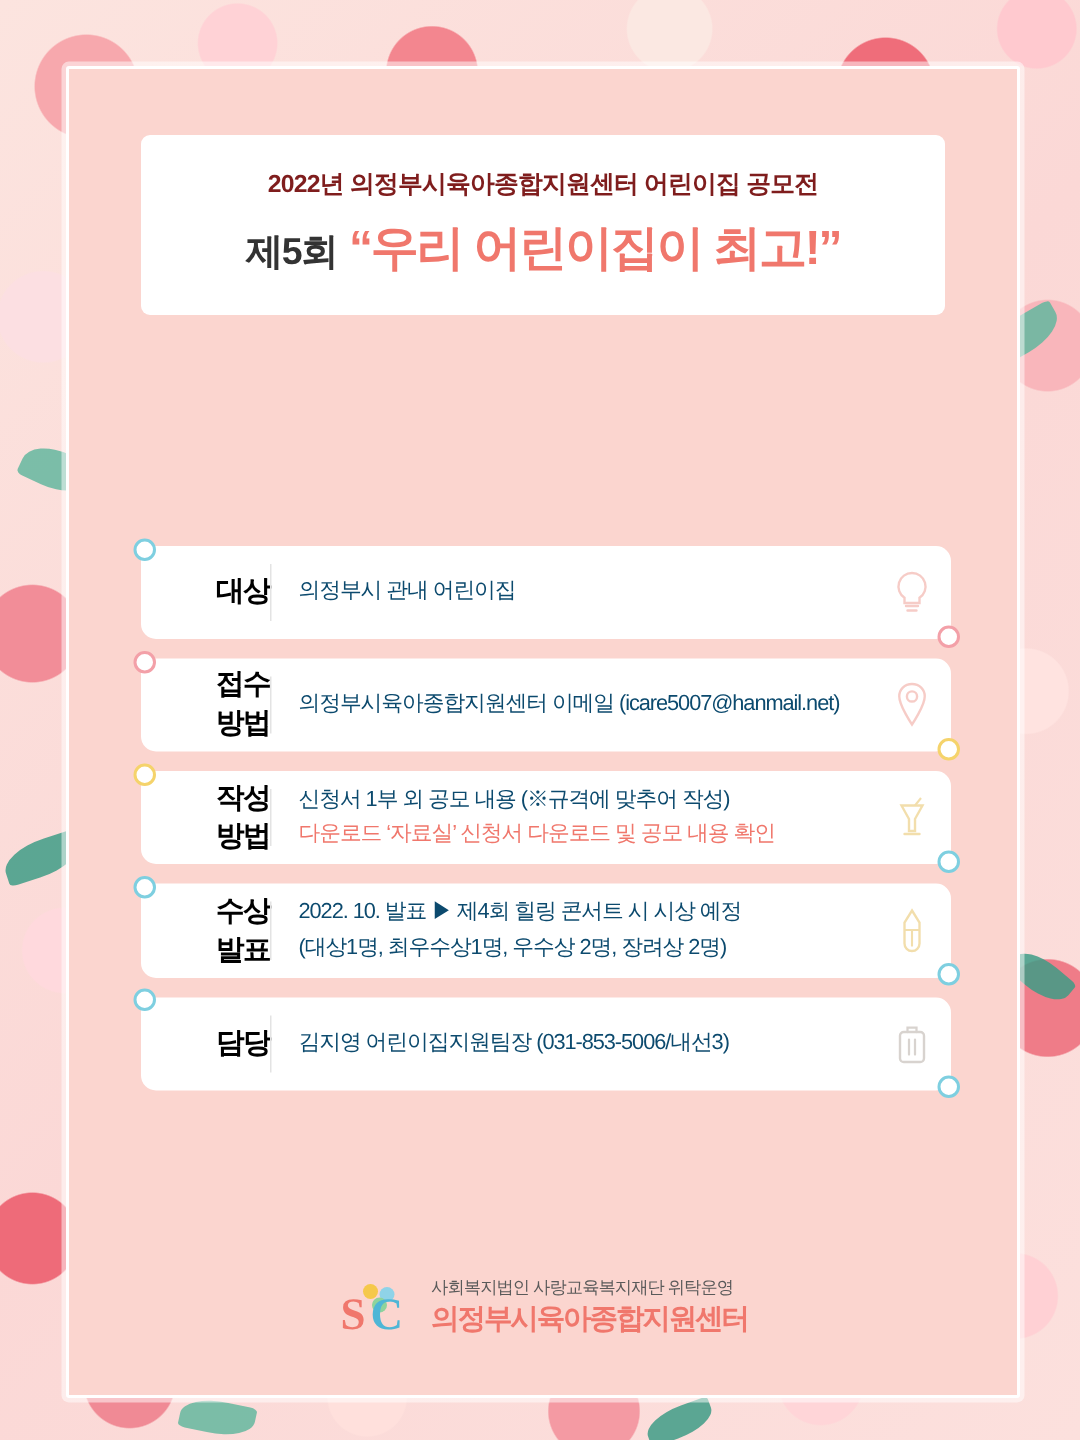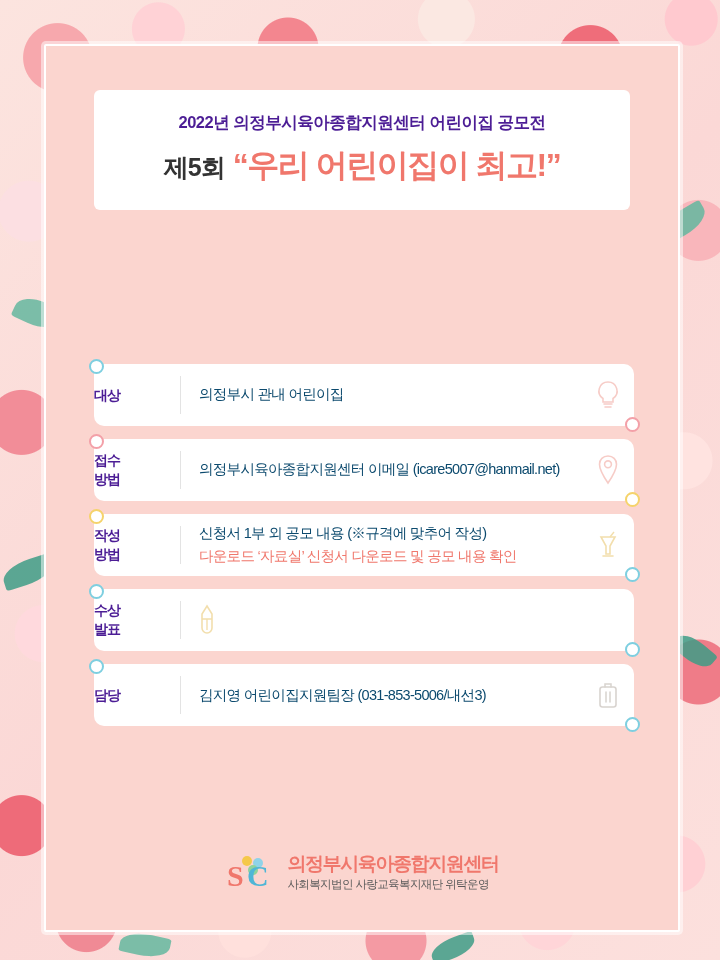--- a/index.html
+++ b/index.html
@@ -49,21 +49,21 @@
     box-shadow:0 0 0 3px rgba(255,255,255,.5);
   }
 
   
   #title-box{
     position:absolute;left:48px;top:44px;width:536px;height:120px;
     background:#ffffff;border-radius:6px;
     display:flex;flex-direction:column;align-items:center;justify-content:center;
   }
   #title-sub{
-    font-size:16.5px;color:#4c1d95;letter-spacing:-.5px;font-weight:bold;
+    font-size:16.5px;color:#7f1d1d;letter-spacing:-.5px;font-weight:bold;
     margin-bottom:10px;
   }
   #title-main{display:flex;align-items:baseline;justify-content:flex-end;}
   #title-ordinal{font-size:25px;color:#333;font-weight:bold;margin-right:8px;letter-spacing:-1px;}
   #title-name{font-size:32px;color:#f0776c;font-weight:bold;letter-spacing:-1.5px;}
 
   
   #theme-wrap{position:absolute;left:0;top:206px;width:632px;display:flex;justify-content:center;}
   #theme-banner{
     position:relative;background:#fdf1cd;padding:12px 34px;
@@ -72,21 +72,21 @@
   }
 
   
   #info-list{position:absolute;left:48px;top:318px;width:540px;}
   .row{
     position:relative;background:#ffffff;border-radius:10px;
     display:flex;align-items:center;margin-bottom:13px;padding:0 0 0 0;
     min-height:62px;
   }
   .row .label{
-    width:86px;text-align:left;font-size:14px;color:#4c1d95;font-weight:bold;
+    width:86px;text-align:right;font-size:19px;color:#000000;font-weight:bold;
     letter-spacing:-1px;line-height:1.35;flex:none;
   }
   .row .divider{width:1px;align-self:stretch;margin:12px 0;background:#e3e3e3;flex:none;}
   .row .content{flex:1;padding:8px 14px 8px 18px;}
   .row .line{font-size:14.5px;color:#0c4a6e;letter-spacing:-.7px;line-height:1.6;}
   .row .line.accent{color:#f0776c;}
   .row .icon{width:52px;flex:none;display:flex;align-items:center;justify-content:center;opacity:.55;}
 
   
   .dot{position:absolute;width:11px;height:11px;border-radius:50%;background:#ffffff;border:2.5px solid #7ecfe0;}
@@ -188,20 +188,24 @@
       </div>
 
       <div class="row">
         <div class="dot left b"></div>
         <div class="dot right b"></div>
         <div class="label">
           <div>수상</div>
           <div>발표</div>
         </div>
         <div class="divider"></div>
+        <div class="content">
+          <div class="line">2022. 10. 발표 ▶ 제4회 힐링 콘서트 시 시상 예정</div>
+          <div class="line">(대상1명, 최우수상1명, 우수상 2명, 장려상 2명)</div>
+        </div>
         <div class="icon">
           <svg width="22" height="32" viewBox="0 0 22 32">
               <path d="M11 2l5 8v14a5 5 0 0 1-10 0V10l5-8z" fill="none" stroke="#e8c46a" stroke-width="1.6"></path>
               <path d="M6 15h10M11 15v11" stroke="#e8c46a" stroke-width="1.4"></path>
             </svg>
         </div>
       </div>
 
       <div class="row">
         <div class="dot left b"></div>
@@ -225,19 +229,19 @@
       <div id="logo-mark">
         <svg width="52" height="40" viewBox="0 0 52 40">
           <circle cx="22" cy="9" r="5" fill="#f5c84a"></circle>
           <circle cx="33" cy="11" r="5" fill="#8fd3e8"></circle>
           <circle cx="28" cy="18" r="5" fill="#8ed39c"></circle>
           <text x="2" y="34" font-family="Liberation Serif, serif" font-size="30" font-weight="bold" fill="#f0776c">S</text>
           <text x="22" y="34" font-family="Liberation Serif, serif" font-size="30" font-weight="bold" fill="#4fb6d6">C</text>
         </svg>
       </div>
       <div id="footer-text">
+        <div id="footer-top">사회복지법인 사랑교육복지재단 위탁운영</div>
         <div id="footer-bottom">의정부시육아종합지원센터</div>
-        <div id="footer-top">사회복지법인 사랑교육복지재단 위탁운영</div>
       </div>
     </div>
 
   </div>
 </div>
 
 </body></html>

